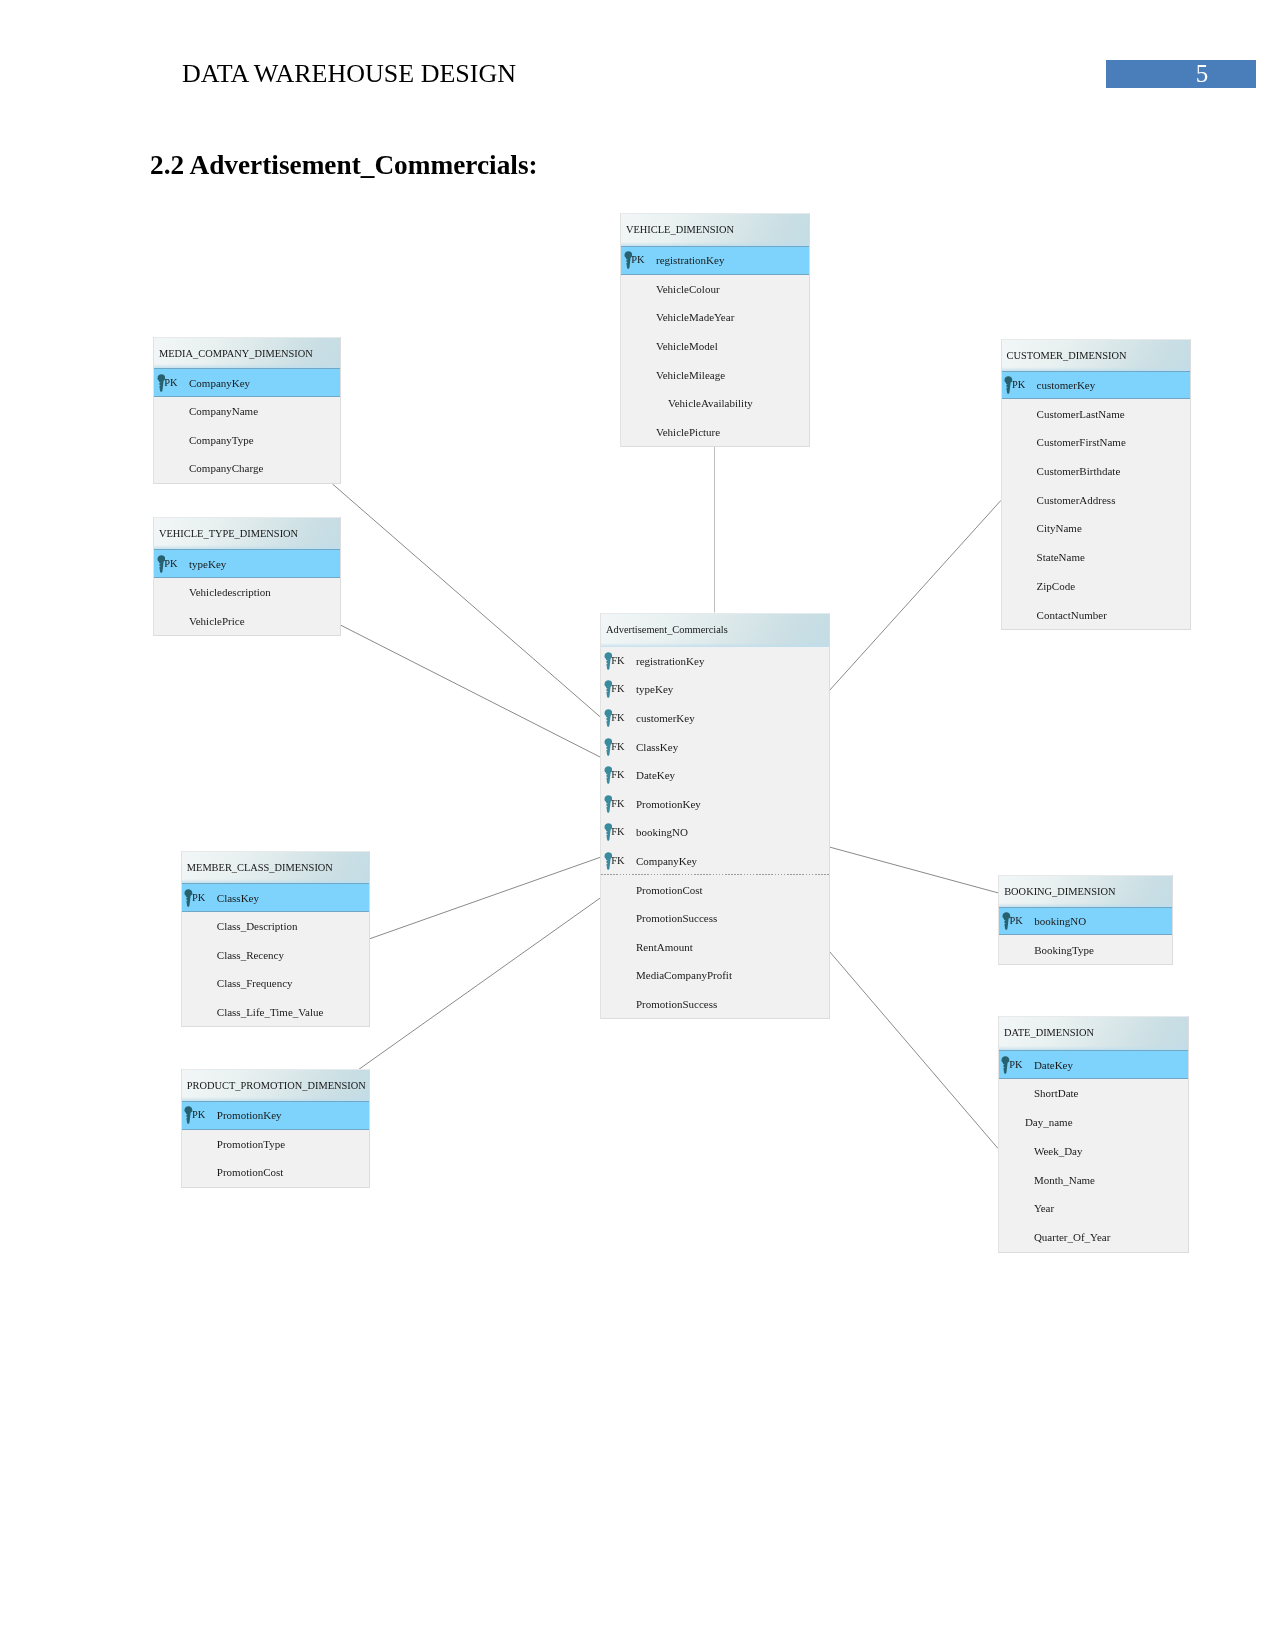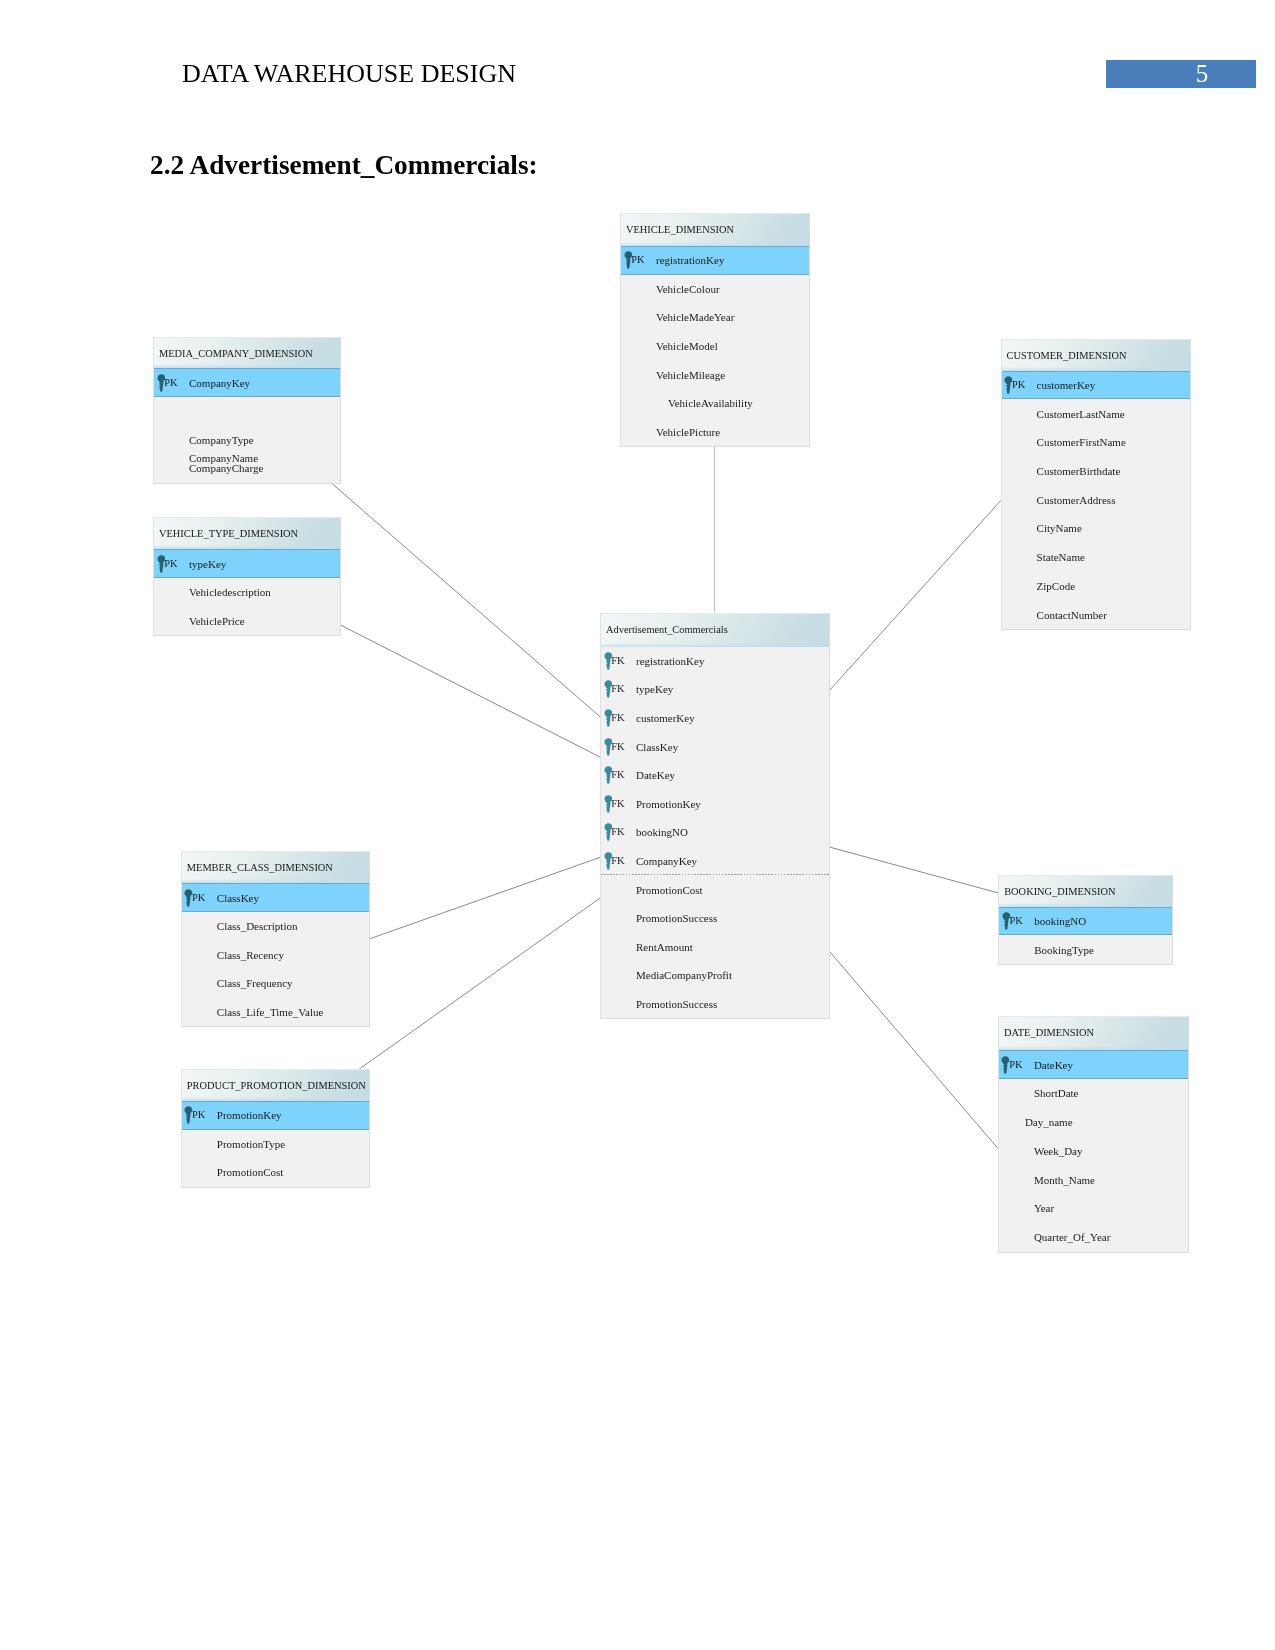--- a/index.html
+++ b/index.html
@@ -103,21 +103,21 @@
         </div>
         <div class="rows">
           <div class="row pk" style="height: 28.6px;">
             <span class="kw"><svg width="8.8" height="18" viewBox="0 0 88 180">
                 <path fill="#27606f" d="M44,3 C23,3 5,18 5,39 C5,52 10,61 19,68 L22,80 L36,87 L21,95 L25,107 L38,113 L24,121 L30,163 C32,173 37,178 43,178 C50,178 54,172 55,163 L66,68 C77,61 83,52 83,39 C83,18 65,3 44,3 Z"></path>
               </svg></span>
             <span class="kl">PK</span>
             <span class="nm" style="left: 35px;">CompanyKey</span>
           </div>
           <div class="row" style="height: 28.6px;">
-            <span class="nm" style="left: 35px; margin-top: 47px;">CompanyName</span>
+            <span class="nm" style="left: 35px;">CompanyName</span>
           </div>
           <div class="row" style="height: 28.6px;">
             <span class="nm" style="left: 35px;">CompanyType</span>
           </div>
           <div class="row" style="height: 28.6px;">
             <span class="nm" style="left: 35px;">CompanyCharge</span>
           </div>
         </div>
       </div>
       <div class="tbl" style="left: 1000.6px; top: 338.5px; width: 190px;">

